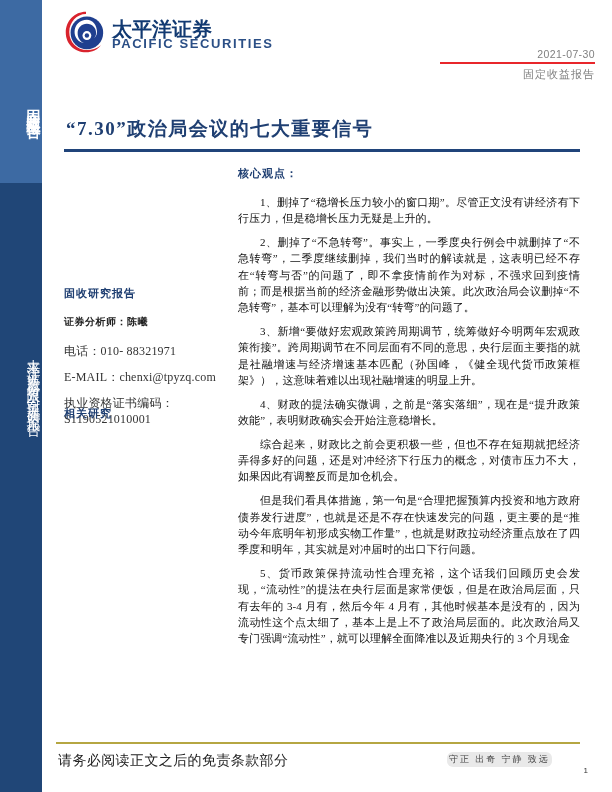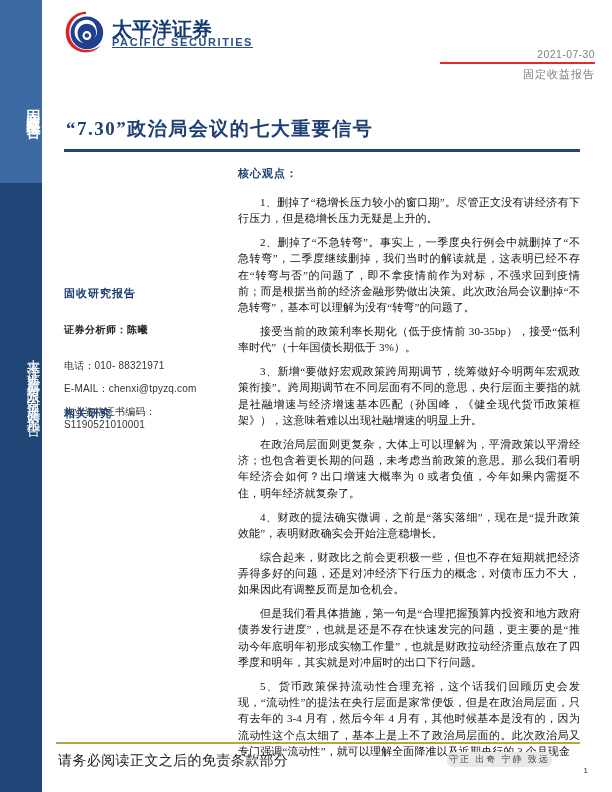--- a/index.html
+++ b/index.html
@@ -84,26 +84,25 @@
     font-weight: bold;
     color: #123a72;
     letter-spacing: 0px;
     white-space: nowrap;
   }
   .logo-en {
     position: absolute;
     left: 48px;
     top: 28px;
     font-family: "Liberation Sans", "DejaVu Sans", sans-serif;
-    font-size: 11px;
+    font-size: 13px;
     font-weight: bold;
     letter-spacing: 1.6px;
     color: #2b4f86;
     white-space: nowrap;
-    text-decoration: underline;
   }
 
   .date-block {
     position: absolute;
     right: 17px;
     top: 48px;
     width: 220px;
     text-align: right;
   }
   .date-text {
@@ -153,35 +152,35 @@
     position: absolute;
     left: 64px;
     top: 286px;
     width: 160px;
   }
   .info-h {
     font-size: 11px;
     font-weight: bold;
     color: #1f3f72;
     letter-spacing: 1px;
-    margin-bottom: 22px;
+    margin-bottom: 14px;
   }
   .info-analyst {
     font-size: 10px;
     font-weight: bold;
     color: #222;
     letter-spacing: 0.5px;
-    margin-bottom: 22px;
+    margin-bottom: 14px;
   }
   .info-line {
-    font-size: 10px;
+    font-size: 12px;
     color: #333;
     margin-bottom: 9px;
     letter-spacing: 0.2px;
-    font-family: Liberation Sans, sans-serif;
+    font-family: Liberation Serif, serif;
   }
   .related-h {
     position: absolute;
     left: 64px;
     top: 406px;
     font-size: 11px;
     font-weight: bold;
     color: #1f3f72;
     letter-spacing: 1px;
   }
@@ -285,23 +284,21 @@
   <div class="info-line">电话：010- 88321971</div>
   <div class="info-line">E-MAIL：chenxi@tpyzq.com</div>
   <div class="info-line">执业资格证书编码：S1190521010001</div>
 </div>
 <div class="related-h">相关研究</div>
 
 <div class="body-col">
   <div class="core-h">核心观点：</div>
   <p class="para">1、删掉了“稳增长压力较小的窗口期”。尽管正文没有讲经济有下行压力，但是稳增长压力无疑是上升的。</p>
   <p class="para">2、删掉了“不急转弯”。事实上，一季度央行例会中就删掉了“不急转弯”，二季度继续删掉，我们当时的解读就是，这表明已经不存在“转弯与否”的问题了，即不拿疫情前作为对标，不强求回到疫情前；而是根据当前的经济金融形势做出决策。此次政治局会议删掉“不急转弯”，基本可以理解为没有“转弯”的问题了。</p>
-  <p class="para">接受当前的政策利率长期化（低于疫情前 30-35bp），接受“低利率时代”（十年国债长期低于 3%）。</p>
   <p class="para">3、新增“要做好宏观政策跨周期调节，统筹做好今明两年宏观政策衔接”。跨周期调节在不同层面有不同的意思，央行层面主要指的就是社融增速与经济增速基本匹配（孙国峰，《健全现代货币政策框架》），这意味着难以出现社融增速的明显上升。</p>
-  <p class="para">在政治局层面则更复杂，大体上可以理解为，平滑政策以平滑经济；也包含着更长期的问题，未考虑当前政策的意思。那么我们看明年经济会如何？出口增速大概率为 0 或者负值，今年如果内需挺不住，明年经济就复杂了。</p>
   <p class="para">4、财政的提法确实微调，之前是“落实落细”，现在是“提升政策效能”，表明财政确实会开始注意稳增长。</p>
   <p class="para">综合起来，财政比之前会更积极一些，但也不存在短期就把经济弄得多好的问题，还是对冲经济下行压力的概念，对债市压力不大，如果因此有调整反而是加仓机会。</p>
   <p class="para">但是我们看具体措施，第一句是“合理把握预算内投资和地方政府债券发行进度”，也就是还是不存在快速发完的问题，更主要的是“推动今年底明年初形成实物工作量”，也就是财政拉动经济重点放在了四季度和明年，其实就是对冲届时的出口下行问题。</p>
   <p class="para">5、货币政策保持流动性合理充裕，这个话我们回顾历史会发现，“流动性”的提法在央行层面是家常便饭，但是在政治局层面，只有去年的 3-4 月有，然后今年 4 月有，其他时候基本是没有的，因为流动性这个点太细了，基本上是上不了政治局层面的。此次政治局又专门强调“流动性”，就可以理解全面降准以及近期央行的 3 个月现金</p>
 </div>
 
 <div class="footer-rule"></div>
 <div class="footer-left">请务必阅读正文之后的免责条款部分</div>
 <div class="footer-right">守正 出奇 宁静 致远</div>
 <div class="page-num">1</div>

